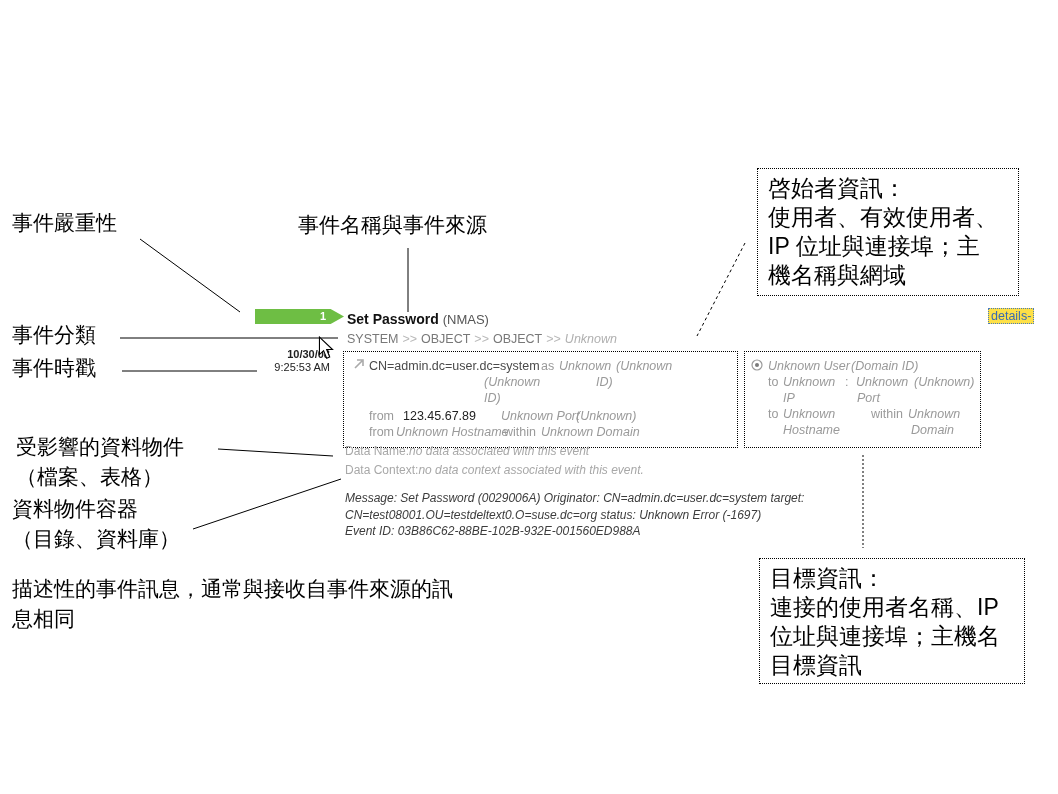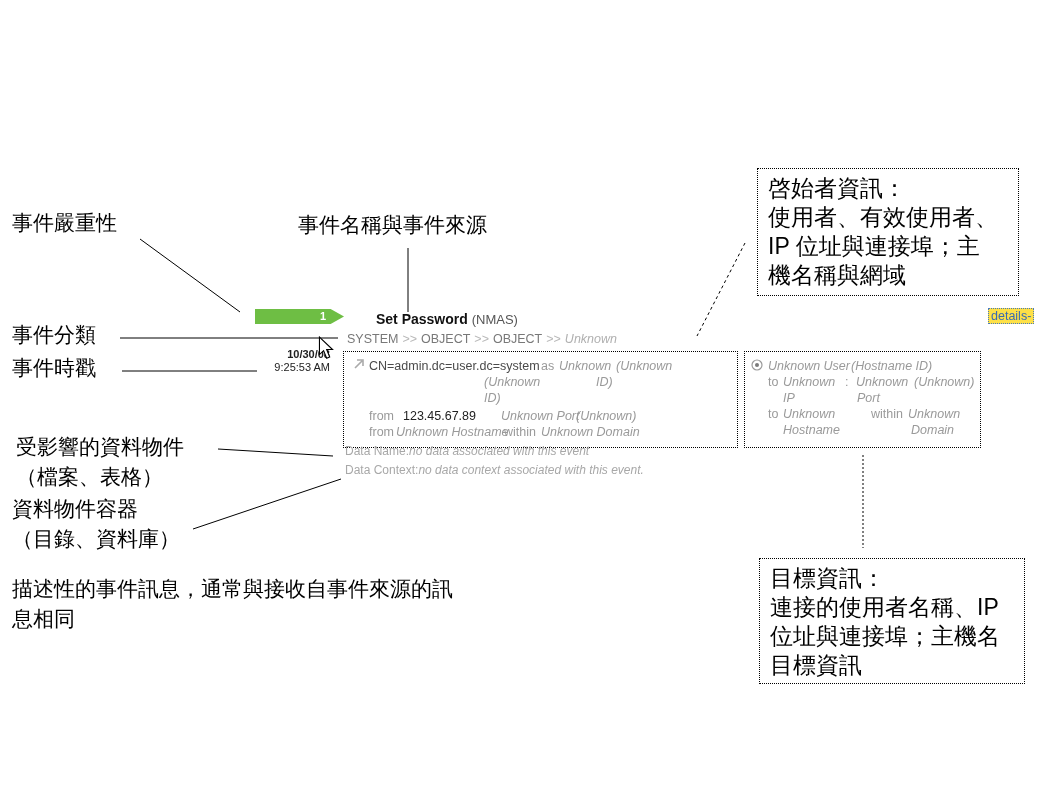--- a/index.html
+++ b/index.html
@@ -9,21 +9,21 @@
   .abs { position:absolute; }
   svg.lines { position:absolute; left:0; top:0; width:1058px; height:794px; pointer-events:none; }
 
   .cn-label { font-size:21px; color:#000; white-space:nowrap; line-height:30px; }
 
   .callout-box { border:1px dotted #000; font-size:23px; line-height:29px; color:#000; padding:5px 10px; background:#fff; }
 
   
   .sev-arrow { width:89px; height:15px; clip-path:polygon(0 0, 85% 0, 100% 50%, 85% 100%, 0 100%);
                color:#fff; font-size:11px; font-weight:bold; line-height:15px; text-align:right; padding-right:18px; }
-  .evt-title { font-size:14px; white-space:nowrap;margin-left:29px; }
+  .evt-title { font-size:14px; white-space:nowrap; }
   .evt-title b { color:#111; }
   .evt-src { color:#555; font-weight:normal; font-size:13px; }
   .taxonomy { font-size:12.5px; white-space:nowrap; color:#787878; }
   .taxonomy .sep { color:#b8b8b8; padding:0 4px; }
   .taxonomy .unk { color:#b0b0b0; font-style:italic; }
   .datetime { width:110px; text-align:right; font-size:11px; color:#222; line-height:13px; }
   .datetime .d { font-weight:bold; }
   .details-link { font-size:12.5px; color:#3a6ab0; border:1px dotted #4a7ab8; padding:0 2px; cursor:pointer; background:#fde047; }
 
   
@@ -129,21 +129,21 @@
     <span class="plain" style="left:160px; top:73px;">within</span>
     <span class="unkv" style="left:197px; top:73px;">Unknown Domain</span>
   </div>
 
   <div class="abs panel" style="left:744px; top:351px; width:237px; height:97px;">
     <svg style="position:absolute; left:6px; top:7px;" width="12" height="12" viewBox="0 0 12 12">
       <circle cx="6" cy="6" r="5" fill="none" stroke="#9a9a9a" stroke-width="1.2"></circle>
       <circle cx="6" cy="6" r="2" fill="#7a7a7a"></circle>
     </svg>
     <span class="unkv" style="left:23px; top:7px;">Unknown User</span>
-    <span class="unkv" style="left:106px; top:7px;">(Hostname ID)</span>
+    <span class="unkv" style="left:106px; top:7px;">(Domain ID)</span>
     <span class="plain" style="left:23px; top:23px;">to</span>
     <span class="unkv" style="left:38px; top:23px;">Unknown</span>
     <span class="plain" style="left:100px; top:23px;">:</span>
     <span class="unkv" style="left:111px; top:23px;">Unknown</span>
     <span class="unkv" style="left:169px; top:23px;">(Unknown)</span>
     <span class="unkv" style="left:38px; top:39px;">IP</span>
     <span class="unkv" style="left:112px; top:39px;">Port</span>
     <span class="plain" style="left:23px; top:55px;">to</span>
     <span class="unkv" style="left:38px; top:55px;">Unknown</span>
     <span class="plain" style="left:126px; top:55px;">within</span>
@@ -152,14 +152,19 @@
     <span class="unkv" style="left:166px; top:71px;">Domain</span>
   </div>
 
   <div class="abs data-row" style="left:345px; top:444px;">
     <span>Data Name:</span><span class="v">no data associated with this event</span>
   </div>
   <div class="abs data-row" style="left:345px; top:463px;">
     <span>Data Context:</span><span class="v">no data context associated with this event.</span>
   </div>
 
+  <div class="abs msg-block" style="left:345px; top:490px;">
+    <div>Message: Set Password (0029006A) Originator: CN=admin.dc=user.dc=system target:</div>
+    <div>CN=test08001.OU=testdeltext0.O=suse.dc=org status: Unknown Error (-1697)</div>
+    <div>Event ID: 03B86C62-88BE-102B-932E-001560ED988A</div>
+  </div>
 
 </div>
 
 </body></html>

